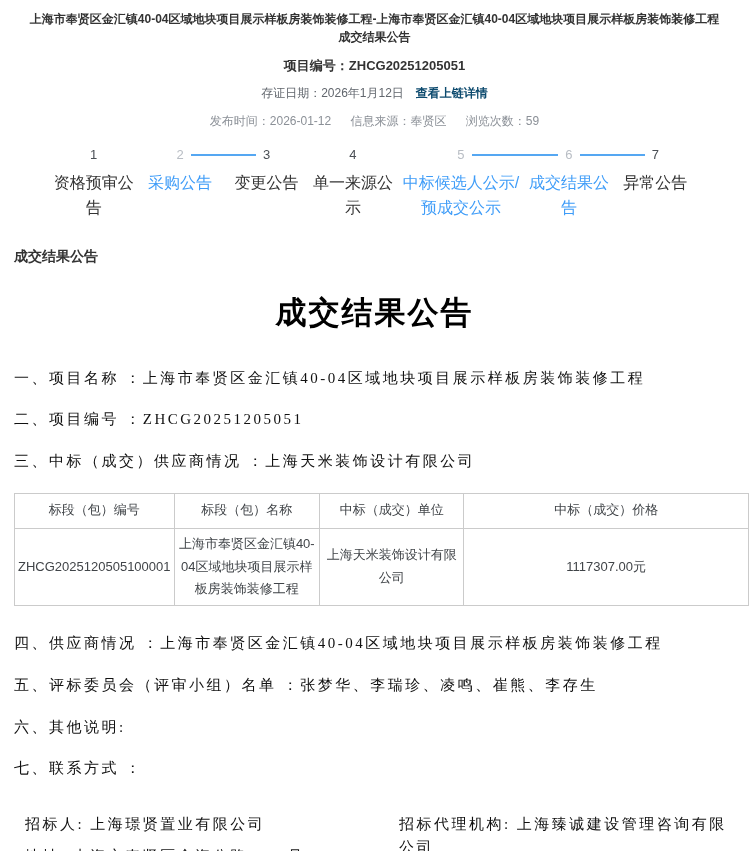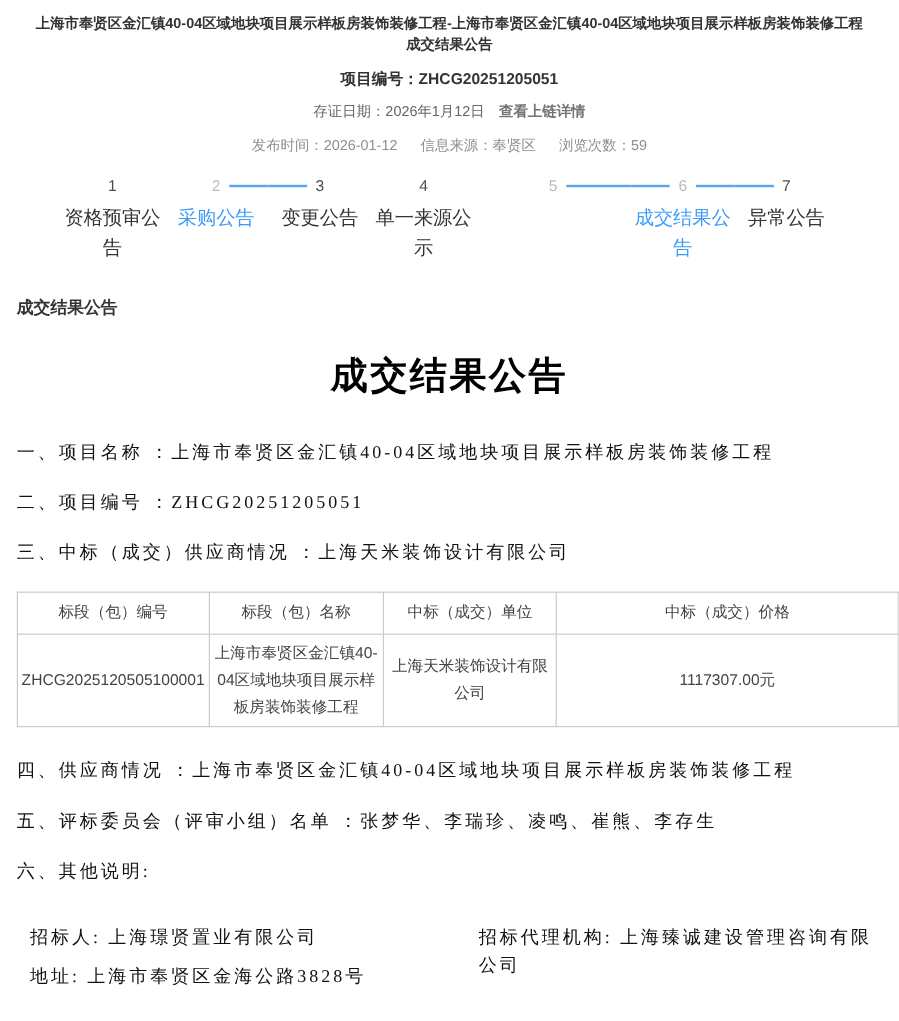--- a/index.html
+++ b/index.html
@@ -9,21 +9,21 @@
     font-family:"Liberation Sans","DejaVu Sans",sans-serif; color:#333;
   }
   
   .header-title{
     width:696px; margin:10px auto 0; text-align:center;
     font-size:12px; font-weight:bold; line-height:1.5; color:#333;
   }
   .meta-row{ text-align:center; }
   .meta-project{ margin-top:11px; font-size:13px; font-weight:bold; color:#333; }
   .meta-cert{ margin-top:10px; font-size:12px; color:#61666d; }
-  .chain-link{ color:#737373; font-weight:bold; margin-left:12px; cursor:pointer; text-decoration:none; }
+  .chain-link{ color:#0c4a6e; font-weight:bold; margin-left:12px; cursor:pointer; text-decoration:none; }
   .meta-pub{ margin-top:11px; font-size:12px; color:#8b9097; }
   .meta-pub span.group{ margin:0 8px; }
   
   .steps{ display:flex; width:648px; margin:17px auto 0; align-items:flex-start; }
   .step{ flex:1 1 0; text-align:center; }
   .step.wide{ flex:1.5 1 0; }
   .num-row{ display:flex; align-items:center; }
   .conn{ flex:1 1 0; height:2px; background:transparent; }
   .conn.on{ background:#55a7f2; }
   .num{ font-size:13px; color:#4a4f55; padding:0 7px; line-height:15px; }
@@ -113,20 +113,21 @@
         <span class="conn"></span>
       </div>
     <div class="step-label">单一来源公示</div>
   </div>
   <div class="step wide muted active">
     <div class="num-row">
         <span class="conn"></span>
         <span class="num">5</span>
         <span class="conn on"></span>
       </div>
+    <div class="step-label">中标候选人公示/预成交公示</div>
   </div>
   <div class="step muted active">
     <div class="num-row">
         <span class="conn on"></span>
         <span class="num">6</span>
         <span class="conn on"></span>
       </div>
     <div class="step-label">成交结果公告</div>
   </div>
   <div class="step">
@@ -169,20 +170,21 @@
         <td>上海市奉贤区金汇镇40-04区域地块项目展示样板房装饰装修工程</td>
         <td>上海天米装饰设计有限公司</td>
         <td>1117307.00元</td>
       </tr>
     </tbody>
   </table>
 
   <p>四、供应商情况 ：上海市奉贤区金汇镇40-04区域地块项目展示样板房装饰装修工程</p>
   <p>五、评标委员会（评审小组）名单 ：张梦华、李瑞珍、凌鸣、崔熊、李存生</p>
   <p>六、其他说明:</p>
+  <p>七、联系方式 ：</p>
 </div>
 
 <div class="contacts">
   <div class="col-left">
     <p><span class="label">招标人:</span><span>上海璟贤置业有限公司</span></p>
     <p><span class="label">地址:</span><span>上海市奉贤区金海公路3828号</span></p>
 
   </div>
   <div class="col-right">
     <p><span class="label">招标代理机构:</span><span>上海臻诚建设管理咨询有限公司</span></p>

